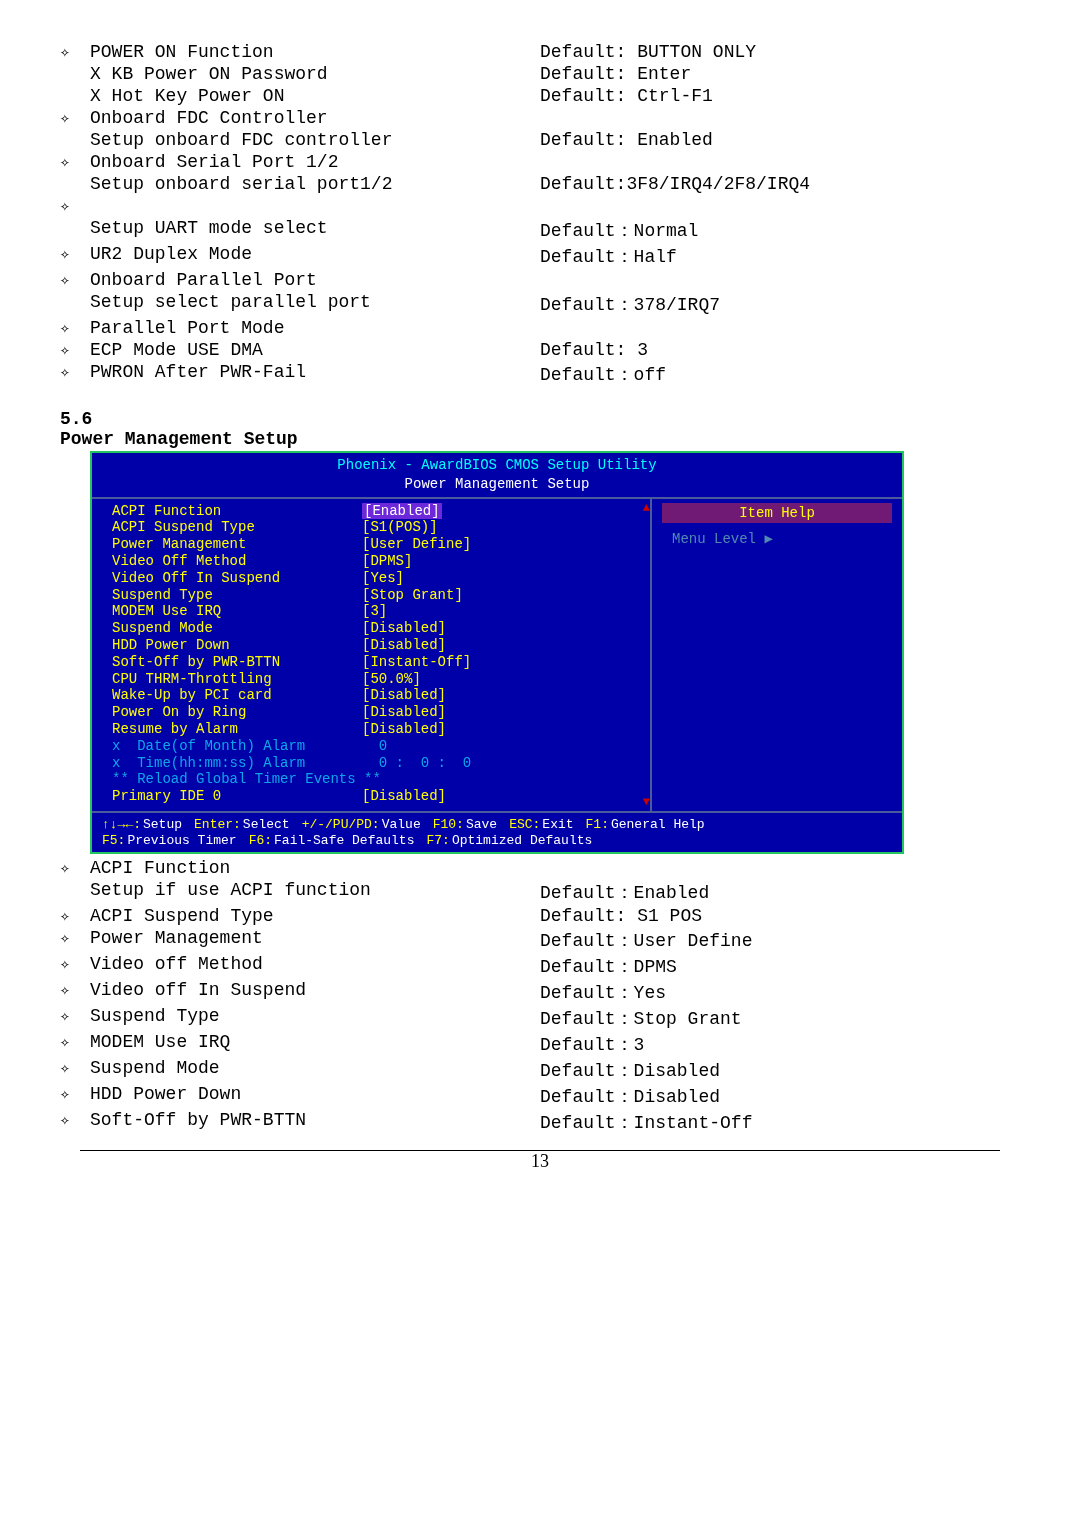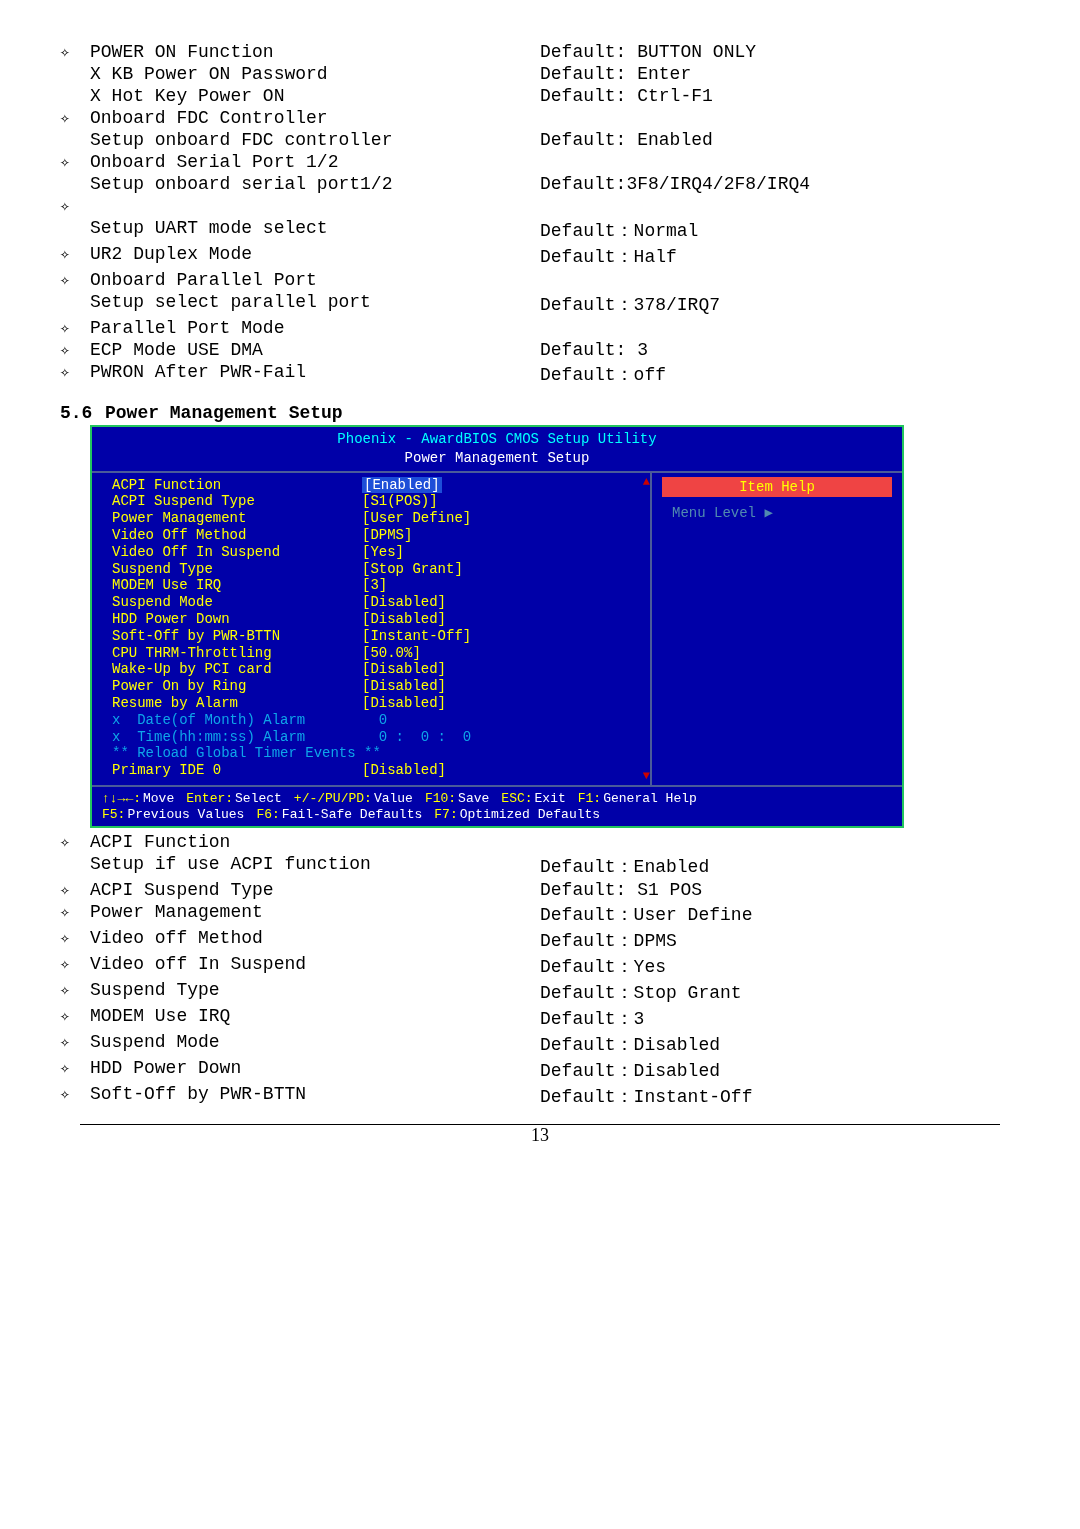--- a/index.html
+++ b/index.html
@@ -77,23 +77,23 @@
     white-space: pre;
   }
   .bios-k {
     flex: 0 0 250px;
     color: #ffff00;
   }
   .bios-v {
     color: #ffff00;
   }
   .bios-k.dim, .bios-v.dim { color: #0ea5e9; }
-  .bios-highlight .bios-v { background: #1d4ed8; color: #fff; padding: 0 2px; font-family: Liberation Mono, monospace; }
+  .bios-highlight .bios-v { background: #6d28d9; color: #fff; padding: 0 2px; font-family: Liberation Mono, monospace; }
   .item-help {
-    background: #ef4444;
+    background: #701a75;
     color: #ffff00;
     text-align: center;
     padding: 2px 0;
     margin-bottom: 8px;
   }
   .menu-level {
     color: #508ab0;
     padding-left: 10px;
   }
   .bios-footer {
@@ -197,21 +197,21 @@
       <span class="label">ECP Mode USE DMA</span>
       <span class="default">Default: 3</span>
     </div>
     <div class="row">
       <span class="diamond">✧</span>
       <span class="label">PWRON After PWR-Fail</span>
       <span class="default">Default：off</span>
     </div>
   </div>
 
-<div class="row" style="margin-top:17px;">
+<div class="row" style="margin-top:23px;flex-direction:column;">
   <span class="section-num">5.6</span>
   <span class="section-title">Power Management Setup</span>
 </div>
 
 <div class="bios-box">
   <div class="bios-title">Phoenix - AwardBIOS CMOS Setup Utility</div>
   <div class="bios-subtitle">Power Management Setup</div>
   <div class="bios-body">
     <div class="bios-left scroll-ind" id="bios-left">
       <span class="arrow-up">▲</span>
@@ -238,35 +238,35 @@
       </div>
     <div class="bios-right">
       <div class="item-help">Item Help</div>
       <div class="menu-level">Menu Level   ▶</div>
     </div>
   </div>
   <div class="bios-footer">
     <div style="flex:1;">
       <div class="fl" id="f1">
           <span class="k">↑↓→←:</span>
-          <span class="v">Move</span>
+          <span class="v">Setup</span>
           <span class="k">Enter:</span>
           <span class="v">Select</span>
           <span class="k">+/-/PU/PD:</span>
           <span class="v">Value</span>
           <span class="k">F10:</span>
           <span class="v">Save</span>
           <span class="k">ESC:</span>
           <span class="v">Exit</span>
           <span class="k">F1:</span>
           <span class="v">General Help</span>
         </div>
       <div class="fl" id="f2">
           <span class="k">F5:</span>
-          <span class="v">Previous Values</span>
+          <span class="v">Previous Timer</span>
           <span class="k">F6:</span>
           <span class="v">Fail-Safe Defaults</span>
           <span class="k">F7:</span>
           <span class="v f7">Optimized Defaults</span>
         </div>
     </div>
   </div>
 </div>
 
 <div id="bottom" style="margin-top:4px;">

